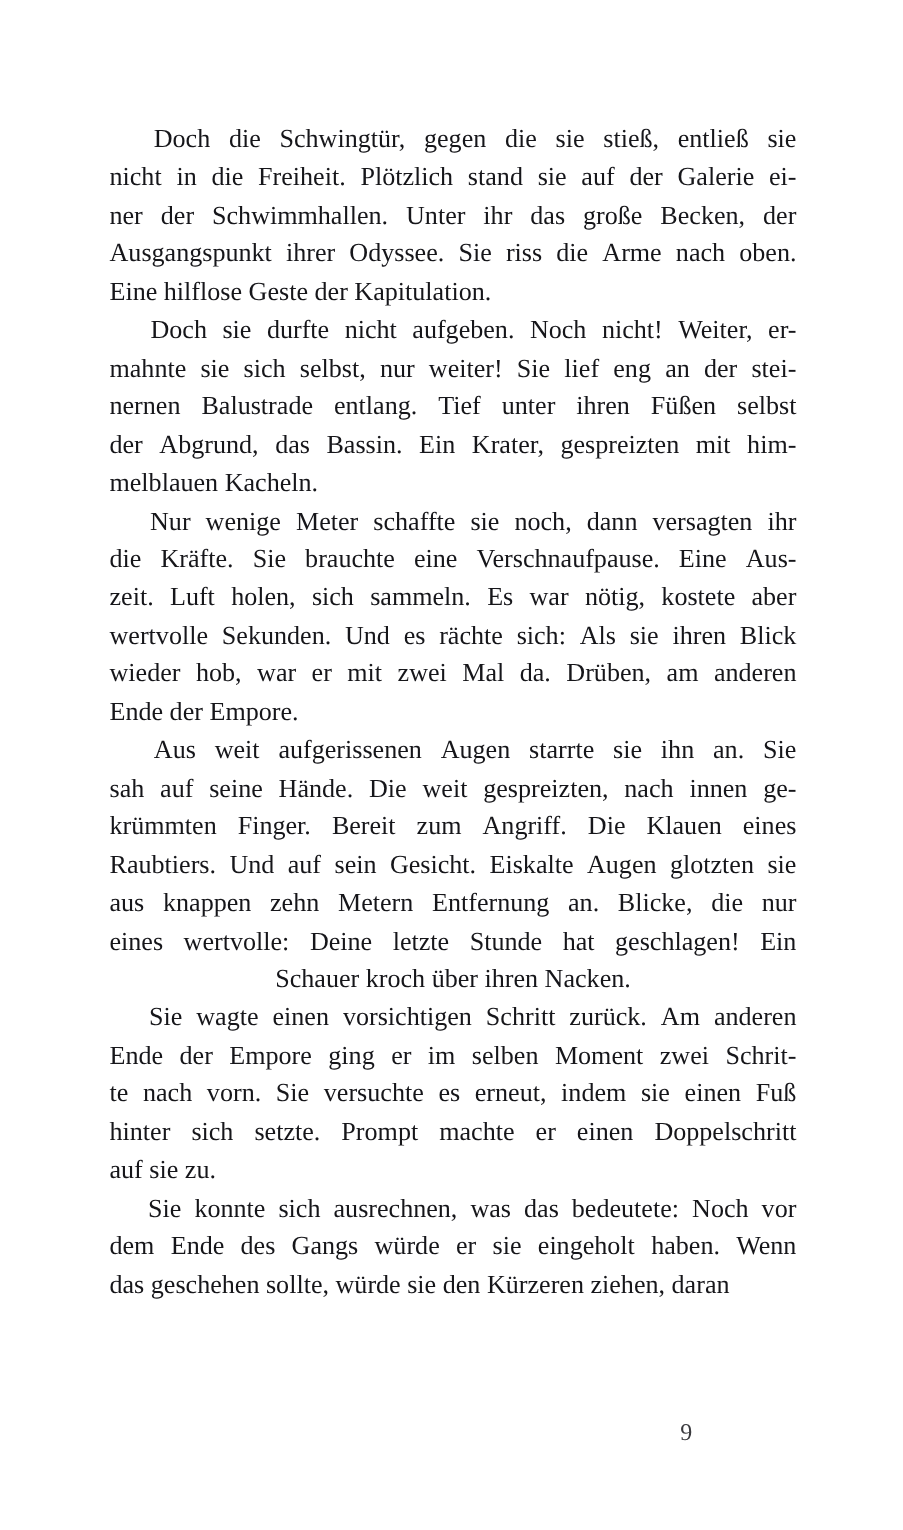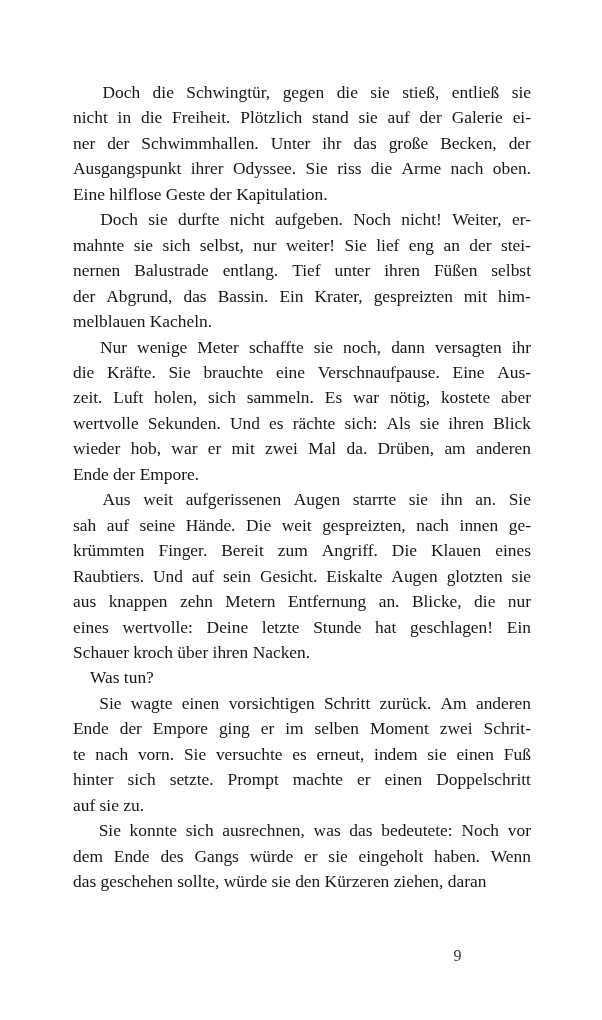--- a/index.html
+++ b/index.html
@@ -251,21 +251,21 @@
           <span class="w">mit</span>
           <span class="w">zwei</span>
           <span class="w">Mal</span>
           <span class="w">da.</span>
           <span class="w">Drüben,</span>
           <span class="w">am</span>
           <span class="w">anderen</span>
         </span>
         <span class="ln last"><span>Ende der Empore.</span></span>
       </p>
-      <p class="para" style="color: rgb(22, 22, 26);">
+      <p class="para" style="color: rgb(22, 22, 26); text-align: center;">
         <span class="ln j">
           <span class="indent"></span>
           <span class="w">Aus</span>
           <span class="w">weit</span>
           <span class="w">aufgerissenen</span>
           <span class="w">Augen</span>
           <span class="w">starrte</span>
           <span class="w">sie</span>
           <span class="w">ihn</span>
           <span class="w">an.</span>
@@ -321,23 +321,20 @@
           <span class="w">Deine</span>
           <span class="w">letzte</span>
           <span class="w">Stunde</span>
           <span class="w">hat</span>
           <span class="w">geschlagen!</span>
           <span class="w">Ein</span>
         </span>
         <span class="ln last"><span>Schauer kroch über ihren Nacken.</span></span>
       </p>
       <p class="para" style="color: rgb(22, 22, 26);">
-        <span class="ln last"><span class="indent"></span><span>Was tun?</span></span>
-      </p>
-      <p class="para" style="color: rgb(22, 22, 26);">
         <span class="ln j">
           <span class="indent"></span>
           <span class="w">Sie</span>
           <span class="w">wagte</span>
           <span class="w">einen</span>
           <span class="w">vorsichtigen</span>
           <span class="w">Schritt</span>
           <span class="w">zurück.</span>
           <span class="w">Am</span>
           <span class="w">anderen</span>

